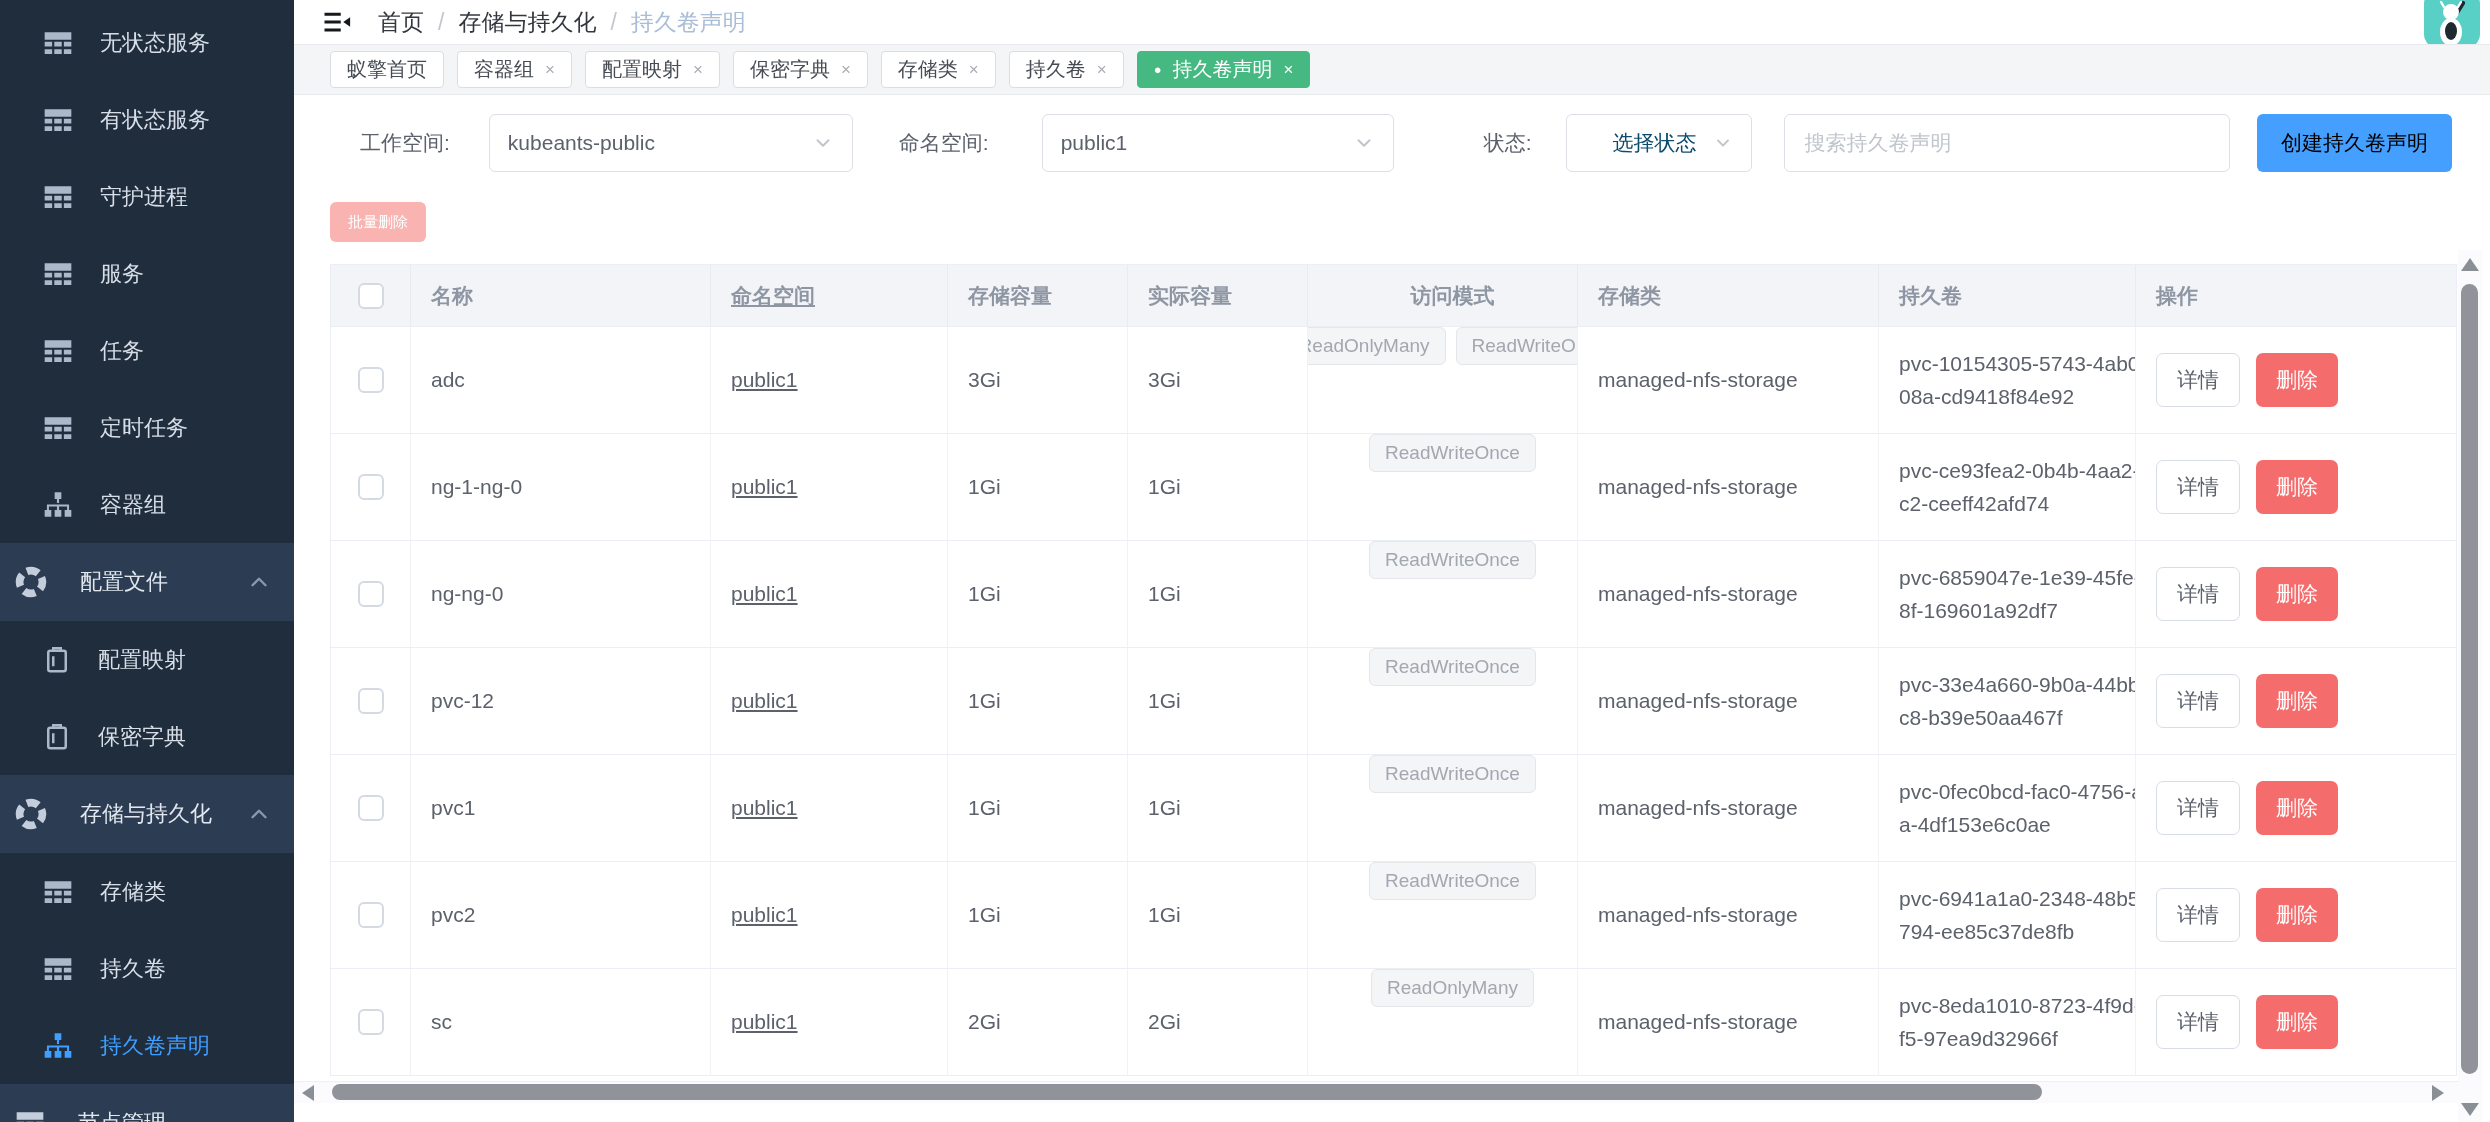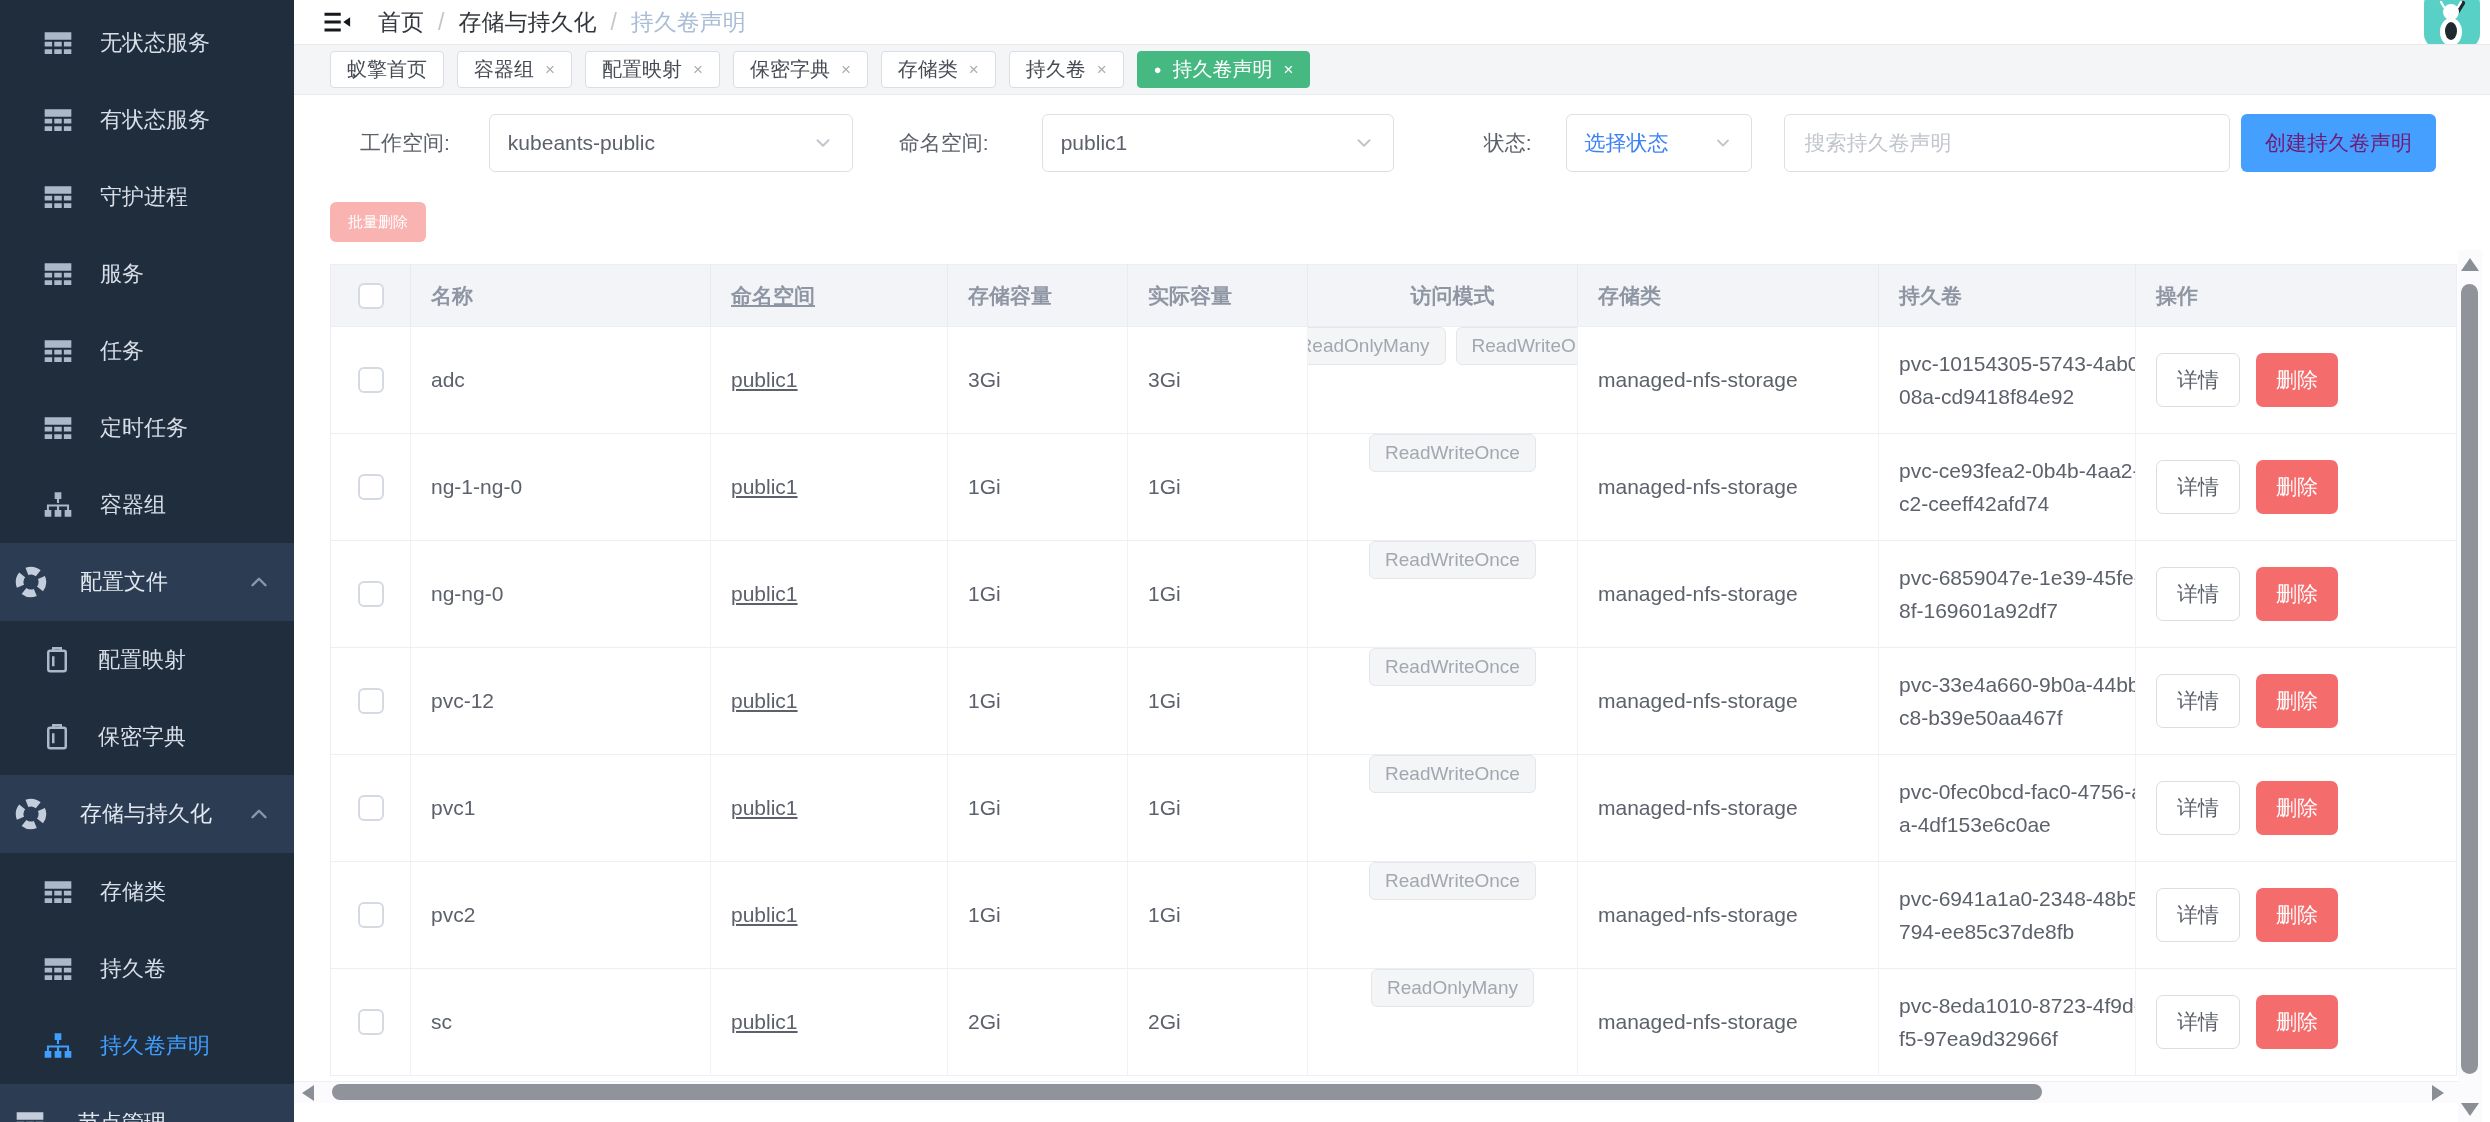--- a/index.html
+++ b/index.html
@@ -40,28 +40,28 @@
   .tab.active .tab-close{color:#fff;}
   .tab-dot{font-size:13px;line-height:1;}
   
   .filters{position:absolute;top:95px;left:0;right:0;height:95px;display:flex;
            align-items:center;background:#fff;}
   .f-label{color:#5c616b;font-size:21px;white-space:nowrap;}
   .select{height:58px;border:1px solid #dce0e6;border-radius:6px;display:flex;
           align-items:center;justify-content:space-between;padding:16px 18px;background:#fff;
           box-sizing:border-box;cursor:pointer;}
   .sel-val{font-size:21px;color:#5c616b;}
-  .select.placeholder .sel-val{color:#3b82f6;}
+  .select.placeholder .sel-val{color:#0c4a6e;margin-left:28px;}
   .chev{display:flex;color:#c1c5cc;}
   .search{height:58px;width:446px;border:1px solid #dce0e6;border-radius:6px;padding:0 20px;
           font-size:21px;color:#5c616b;box-sizing:border-box;outline:none;
           font-family:inherit;}
   .search::placeholder{color:#c1c5cc;}
-  .btn-create{height:58px;padding:0 24px;background:#459fff;color:#701a75;border:none;
-              border-radius:6px;font-size:21px;margin-left:auto;margin-right:54px;
+  .btn-create{height:58px;padding:0 24px;background:#459fff;color:#000000;border:none;
+              border-radius:6px;font-size:21px;margin-left:auto;margin-right:38px;
               cursor:pointer;font-family:inherit;}
   .btn-batch{position:absolute;top:202px;left:36px;height:40px;padding:0 18px;
              background:#f9b3b1;color:#fff;border:none;border-radius:6px;font-size:15px;
              font-family:inherit;}
   
   .table{position:absolute;left:36px;top:264px;width:2125px;border:1px solid #ebeef5;
          box-sizing:content-box;background:#fff;}
   .thead{display:flex;height:61px;background:#f3f4f8;}
   .th{display:flex;align-items:center;padding-left:20px;color:#8f96a3;font-weight:600;
       font-size:21px;border-right:1px solid #e9ebf2;box-sizing:border-box;}

